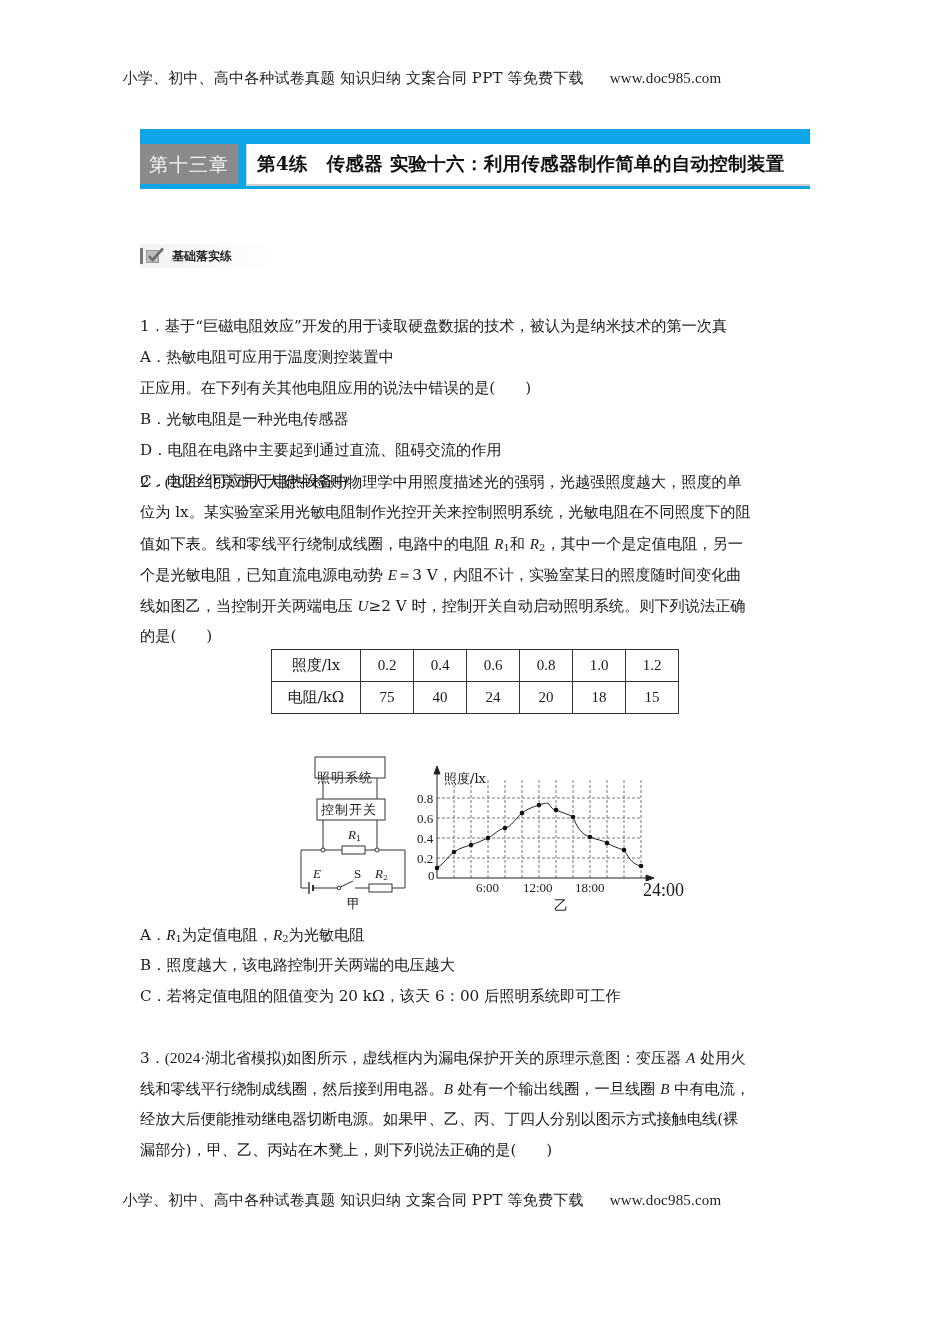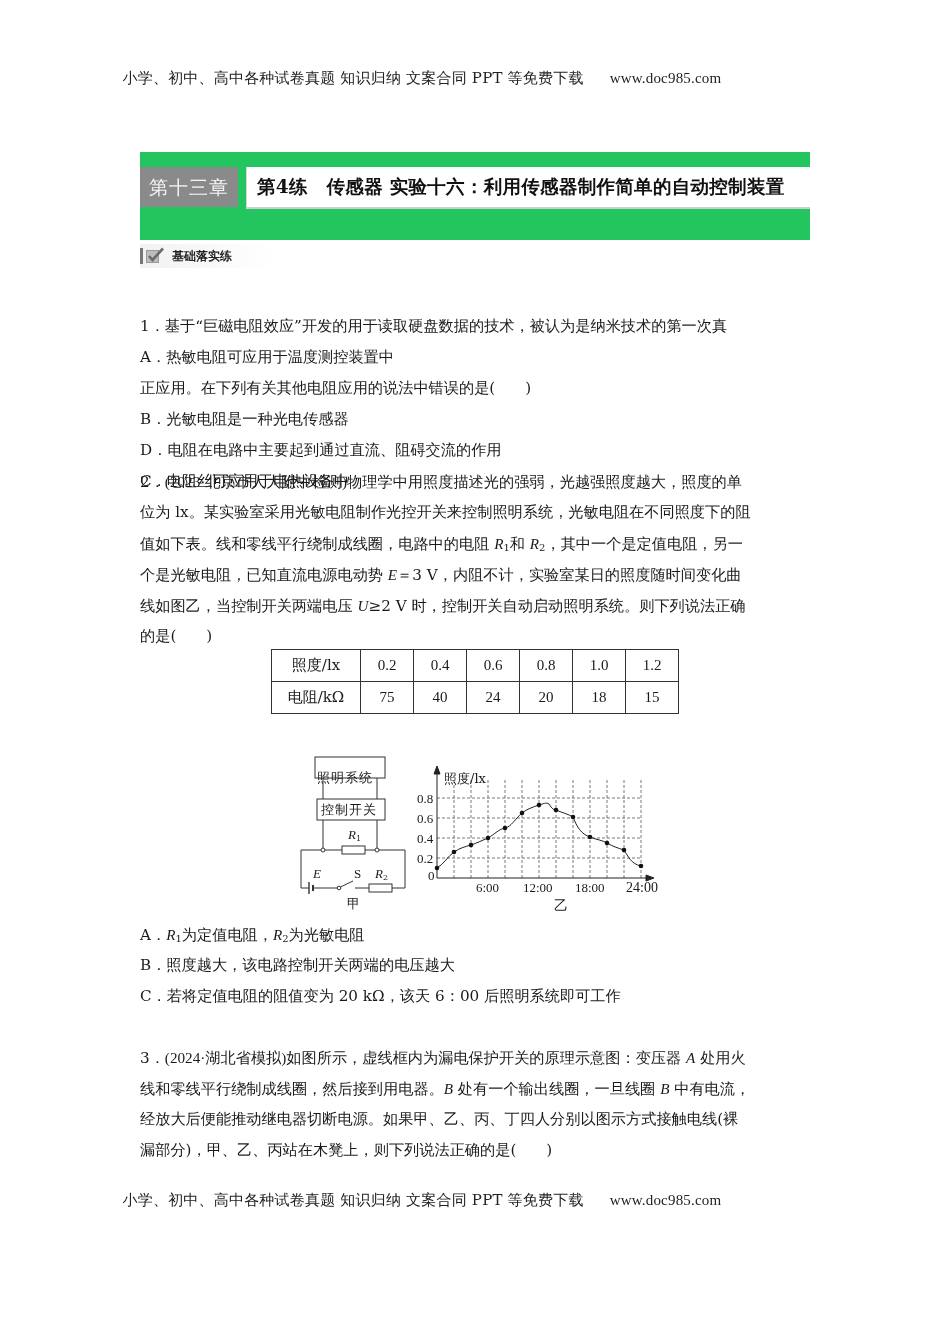--- a/index.html
+++ b/index.html
@@ -4,22 +4,22 @@
 <style>
   html, body { margin: 0; padding: 0; background: #ffffff; }
   body { width: 950px; height: 1344px; position: relative; overflow: hidden;
          font-family: "DejaVu Serif", "Liberation Serif", serif; color: #1a1a1a; }
   .watermark { position: absolute; left: 0; width: 844px; text-align: center;
                font-size: 15px; color: #222; letter-spacing: 0.2px; }
   .watermark .url { margin-left: 26px; font-family: "Liberation Serif", serif; }
   #wm-top { top: 69px; }
   #wm-bottom { top: 1191px; }
 
-  .chapter-bar { position: absolute; left: 140px; top: 152px; width: 670px; height: 88px;
-                 background: #22c55e; }
+  .chapter-bar { position: absolute; left: 140px; top: 129px; width: 670px; height: 60px;
+                 background: #0ea5e9; }
   .chapter-tag { position: absolute; left: 0; top: 15px; width: 98px; height: 40px;
                  background: #8a8a8a; color: #f4f4f4; font-family: "DejaVu Sans", sans-serif;
                  font-size: 19px; line-height: 40px; text-align: center; letter-spacing: 1px; }
   .chapter-title-box { position: absolute; left: 106px; top: 15px; right: 0; height: 40px;
                        background: #ffffff; border-bottom: 2px solid #cfcfcf; border-left: 1px solid #d5d5d5; }
   .chapter-title { position: absolute; left: 10px; top: 0; line-height: 40px; font-size: 18.5px;
                    font-weight: bold; color: #111; letter-spacing: 0.3px; }
 
   .section-head { position: absolute; left: 140px; top: 244px; height: 24px; width: 135px;
                   background: linear-gradient(to right, #f2f2f2, #ffffff); }
@@ -194,21 +194,21 @@
   </svg>
   <div class="fig-label" style="left:149px;top:18px;font-size:13px;">照度/lx</div>
   <div class="fig-label" style="left:122px;top:39px;font-size:13px;font-family:'Liberation Serif',serif;">0.8</div>
   <div class="fig-label" style="left:122px;top:59px;font-size:13px;font-family:'Liberation Serif',serif;">0.6</div>
   <div class="fig-label" style="left:122px;top:79px;font-size:13px;font-family:'Liberation Serif',serif;">0.4</div>
   <div class="fig-label" style="left:122px;top:99px;font-size:13px;font-family:'Liberation Serif',serif;">0.2</div>
   <div class="fig-label" style="left:133px;top:116px;font-size:13px;font-family:'Liberation Serif',serif;">0</div>
   <div class="fig-label" style="left:181px;top:128px;font-size:13px;font-family:Liberation Serif, serif;">6:00</div>
   <div class="fig-label" style="left:228px;top:128px;font-size:13px;font-family:'Liberation Serif',serif;">12:00</div>
   <div class="fig-label" style="left:280px;top:128px;font-size:13px;font-family:'Liberation Serif',serif;">18:00</div>
-  <div class="fig-label" style="left:331px;top:128px;font-size:14px;font-family:'Liberation Serif',serif;">24:00</div>
+  <div class="fig-label" style="left:348px;top:128px;font-size:18px;font-family:'Liberation Serif',serif;">24:00</div>
   <div class="fig-label" style="left:259px;top:145px;font-size:14px;">乙</div>
 </div>
 
 <div class="para" style="top:919px;">
   <div class="line"><span>A．</span><i class="v">R</i><sub>1</sub><span>为定值电阻，</span><i class="v">R</i><sub>2</sub><span>为光敏电阻</span></div>
   <div class="line"><span>B．</span><span>照度越大，该电路控制开关两端的电压越大</span></div>
   <div class="line"><span>C．</span><span>若将定值电阻的阻值变为 20 kΩ，该天 6：00 后照明系统即可工作</span></div>
 </div>
 
 <div class="para" style="top:1042px;">

